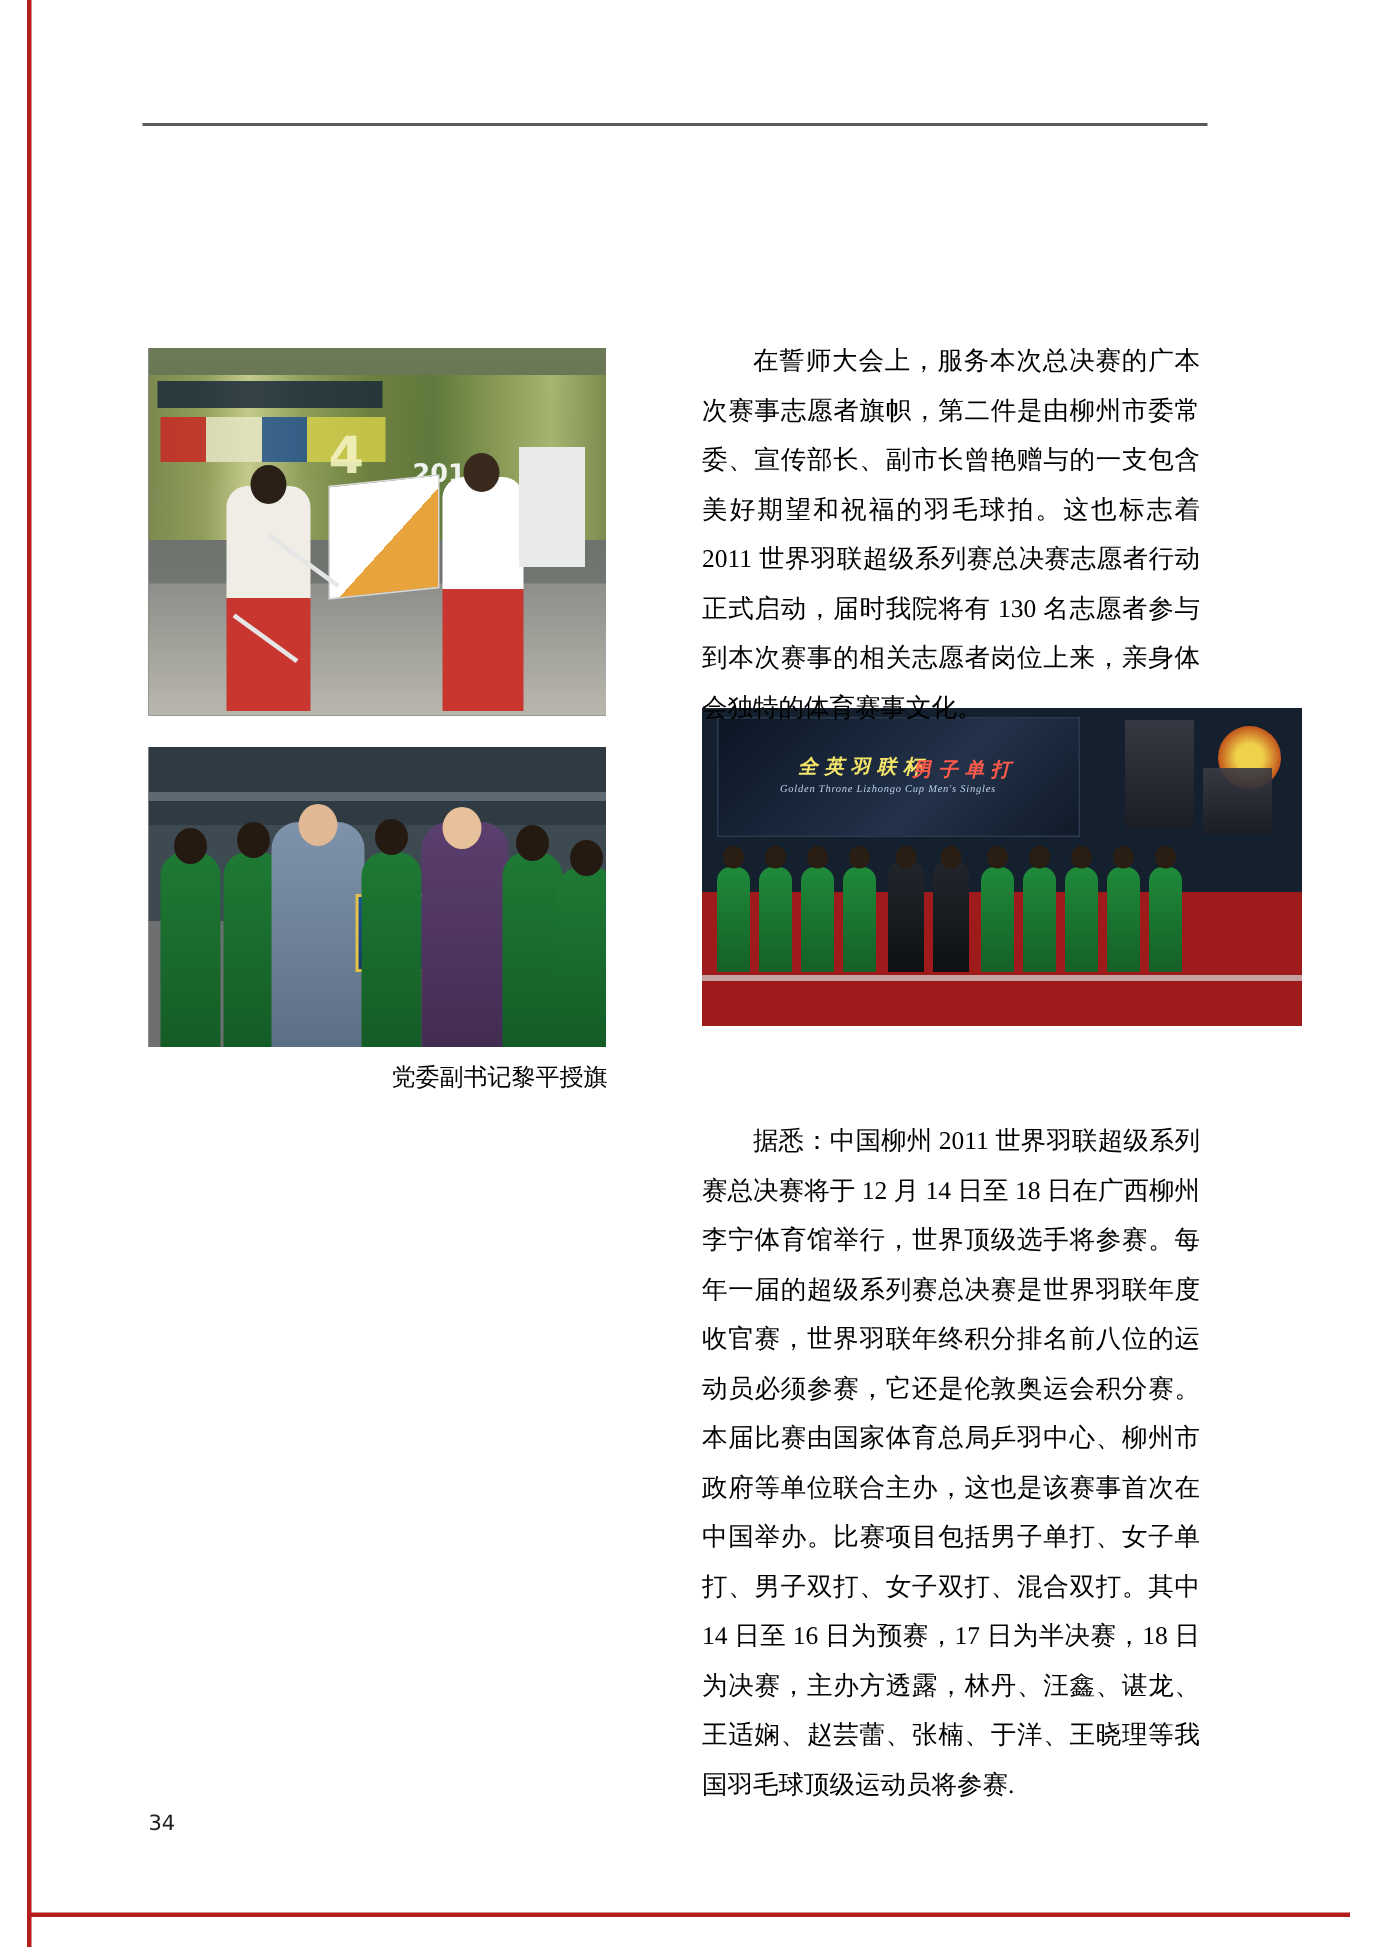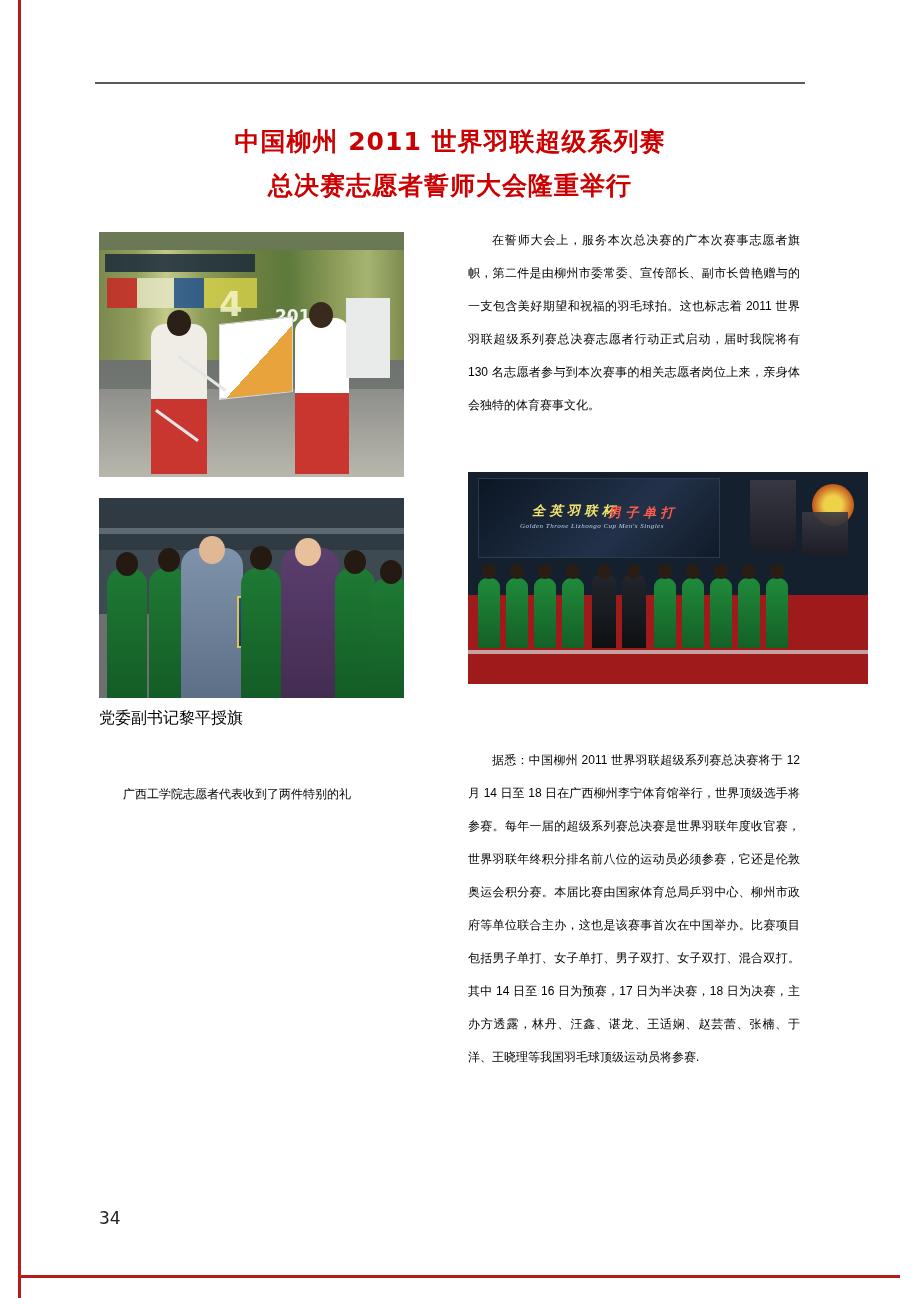--- a/index.html
+++ b/index.html
@@ -254,65 +254,61 @@
     border-radius: 9px 9px 0 0;
   }
   #photo-team-lineup .carpet-edge {
     position: absolute; left: 0; bottom: 30px; width: 100%; height: 4px;
     background: #d9d9d9; opacity: .7;
   }
 
   
   .col {
     position: absolute;
-    font-family: Liberation Sans, sans-serif;
-    font-size: 12px;
+    font-family: Liberation Serif, serif;
+    font-size: 17px;
     line-height: 33px;
     color: #000;
     text-align: justify;
   }
   .col p { margin: 0; }
   .col p.indent { text-indent: 2em; }
   #col-left-text { left: 99px; top: 778px; width: 306px; }
   #col-right-top { left: 468px; top: 224px; width: 332px; }
   #col-right-bottom { left: 468px; top: 744px; width: 332px; }
 
   .caption {
     position: absolute;
     left: 99px;
     top: 708px;
     width: 306px;
-    text-align: left;
+    text-align: right;
     font-family: Liberation Sans, sans-serif;
     font-size: 16px;
     color: #000;
   }
 
   .page-number {
     position: absolute;
     left: 99px;
     top: 1208px;
     font-family: "DejaVu Sans", sans-serif;
-    font-size: 17px;
+    font-size: 14px;
     color: #222;
   }
 </style>
 </head>
 <body>
 
 <div class="page">
 
   <div class="border-left"></div>
   <div class="border-bottom"></div>
   <div class="rule-top"></div>
 
-  <div class="title-block">
-    <div class="title-line">中国柳州 2011 世界羽联超级系列赛</div>
-    <div class="title-line">总决赛志愿者誓师大会隆重举行</div>
-  </div>
 
   <div class="photo" id="photo-flag-ceremony">
     <div class="bg"></div>
     <div class="backdrop"></div>
     <div class="banner-dark"></div>
     <div class="logo-strip"></div>
     <div class="bignum">4</div>
     <div class="year">2011</div>
     <div class="floor"></div>
     <div class="person-a"></div>
@@ -382,21 +378,20 @@
         <div class="pg-head" style="left:302px"></div>
     </div>
     <div class="carpet-edge"></div>
   </div>
 
   <div class="col" id="col-right-top">
     <p class="indent">在誓师大会上，服务本次总决赛的广本次赛事志愿者旗帜，第二件是由柳州市委常委、宣传部长、副市长曾艳赠与的一支包含美好期望和祝福的羽毛球拍。这也标志着 2011 世界羽联超级系列赛总决赛志愿者行动正式启动，届时我院将有 130 名志愿者参与到本次赛事的相关志愿者岗位上来，亲身体会独特的体育赛事文化。</p>
   </div>
 
   <div class="col" id="col-left-text">
-    <p class="indent">广西工学院志愿者代表收到了两件特别的礼</p>
   </div>
 
   <div class="col" id="col-right-bottom">
     <p class="indent">据悉：中国柳州 2011 世界羽联超级系列赛总决赛将于 12 月 14 日至 18 日在广西柳州李宁体育馆举行，世界顶级选手将参赛。每年一届的超级系列赛总决赛是世界羽联年度收官赛，世界羽联年终积分排名前八位的运动员必须参赛，它还是伦敦奥运会积分赛。本届比赛由国家体育总局乒羽中心、柳州市政府等单位联合主办，这也是该赛事首次在中国举办。比赛项目包括男子单打、女子单打、男子双打、女子双打、混合双打。其中 14 日至 16 日为预赛，17 日为半决赛，18 日为决赛，主办方透露，林丹、汪鑫、谌龙、王适娴、赵芸蕾、张楠、于洋、王晓理等我国羽毛球顶级运动员将参赛.</p>
   </div>
 
   <div class="page-number">34</div>
 </div>
 
 </body></html>

